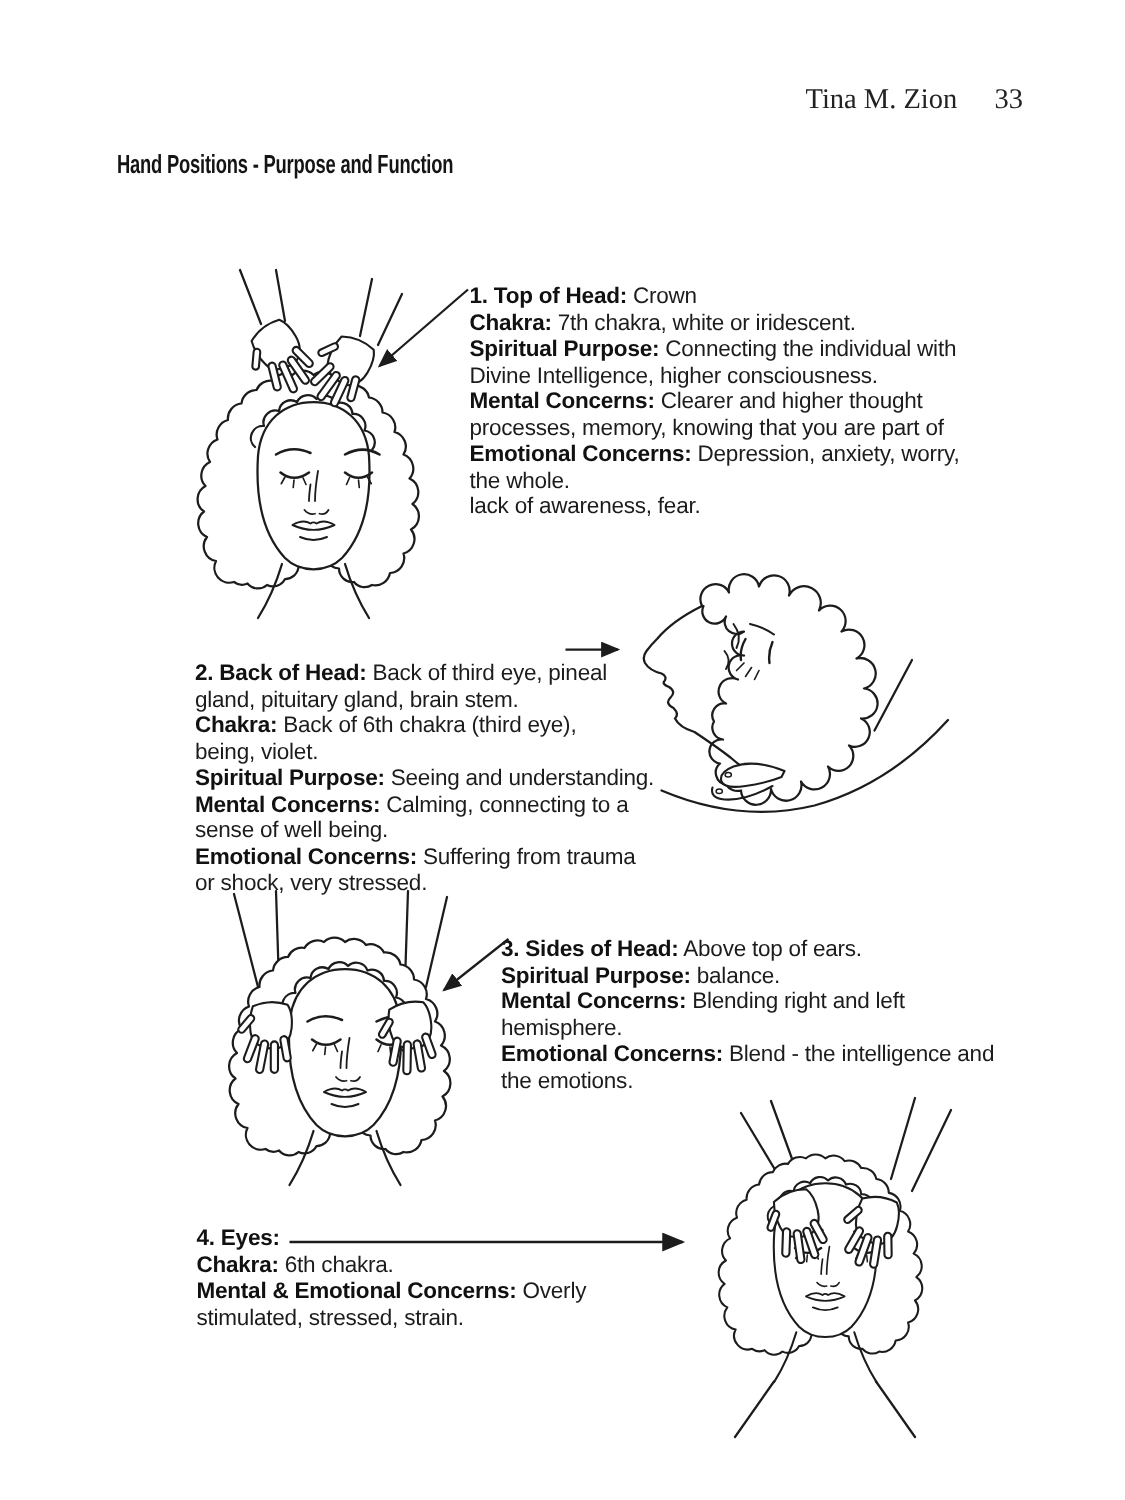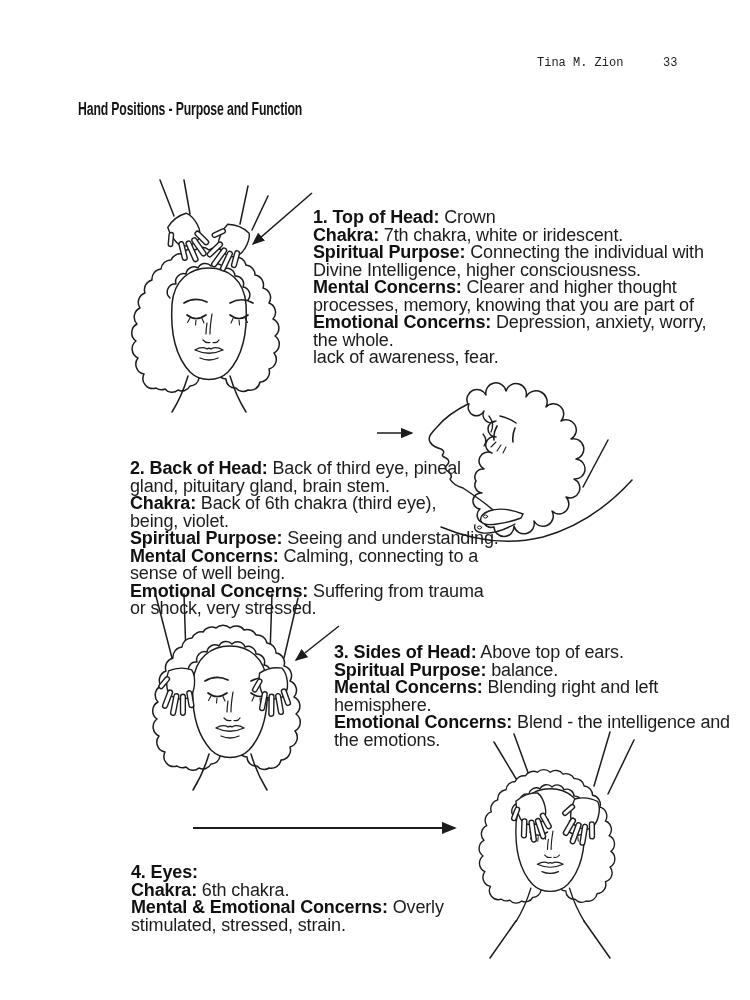--- a/index.html
+++ b/index.html
@@ -1,32 +1,32 @@
 <!DOCTYPE html>
 <html><head>
 <meta charset="utf-8">
 <style>
   html,body{margin:0;padding:0;}
   body{
     width:750px;height:1000px;position:relative;overflow:hidden;
     background:#ffffff;color:#1c1c1c;
     font-family:"Liberation Sans",sans-serif;
   }
-  .hdr{position:absolute;top:56px;font-family:Liberation Mono, monospace;
-       font-size:12px;color:#222;}
+  .hdr{position:absolute;top:56px;font-family:Liberation Serif, serif;
+       font-size:19px;color:#222;}
   .hdr-author{left:537px;}
   .hdr-page{left:663px;}
   .page-title{
     position:absolute;left:78px;top:99px;
     font-size:17.5px;font-weight:700;letter-spacing:-0.2px;
     transform:scaleX(0.70);transform-origin:0 50%;
     white-space:nowrap;color:#141414;
   }
-  .tblock{position:absolute;font-size:18px;line-height:17.5px;
-          letter-spacing:-0.15px;color:#1c1c1c;margin-top:20px;}
+  .tblock{position:absolute;font-size:15px;line-height:17.5px;
+          letter-spacing:-0.15px;color:#1c1c1c;}
   .tline{white-space:nowrap;}
   .tline b{font-weight:700;color:#111;}
   svg{position:absolute;overflow:visible;}
   .overlay{left:0;top:0;pointer-events:none;}
 </style>
 </head>
 <body>
 
 <svg width="0" height="0" aria-hidden="true">
   <defs>
@@ -161,21 +161,21 @@
 
 <div class="tblock" style="left:334px;top:624px">
   <div class="tline"><b>3. Sides of Head:</b><span> Above top of ears.</span></div>
   <div class="tline"><b>Spiritual Purpose:</b><span> balance.</span></div>
   <div class="tline"><b>Mental Concerns:</b><span> Blending right and left</span></div>
   <div class="tline"><b></b><span>hemisphere.</span></div>
   <div class="tline"><b>Emotional Concerns:</b><span> Blend - the intelligence and</span></div>
   <div class="tline"><b></b><span>the emotions.</span></div>
 </div>
 
-<div class="tblock" style="left:131px;top:844px">
+<div class="tblock" style="left:131px;top:817px">
   <div class="tline"><b>4. Eyes:</b><span></span></div>
   <div class="tline"><b>Chakra:</b><span> 6th chakra.</span></div>
   <div class="tline"><b>Mental &amp; Emotional Concerns:</b><span> Overly</span></div>
   <div class="tline"><b></b><span>stimulated, stressed, strain.</span></div>
 </div>
 
 <svg class="overlay" width="750" height="1000" viewBox="0 0 750 1000">
   <g stroke="#1c1c1c" stroke-width="1.5" fill="none">
     <line x1="312" y1="193" x2="253" y2="244" marker-end="url(#ah)"></line>
     <line x1="377" y1="433" x2="412" y2="433" marker-end="url(#ah)"></line>

